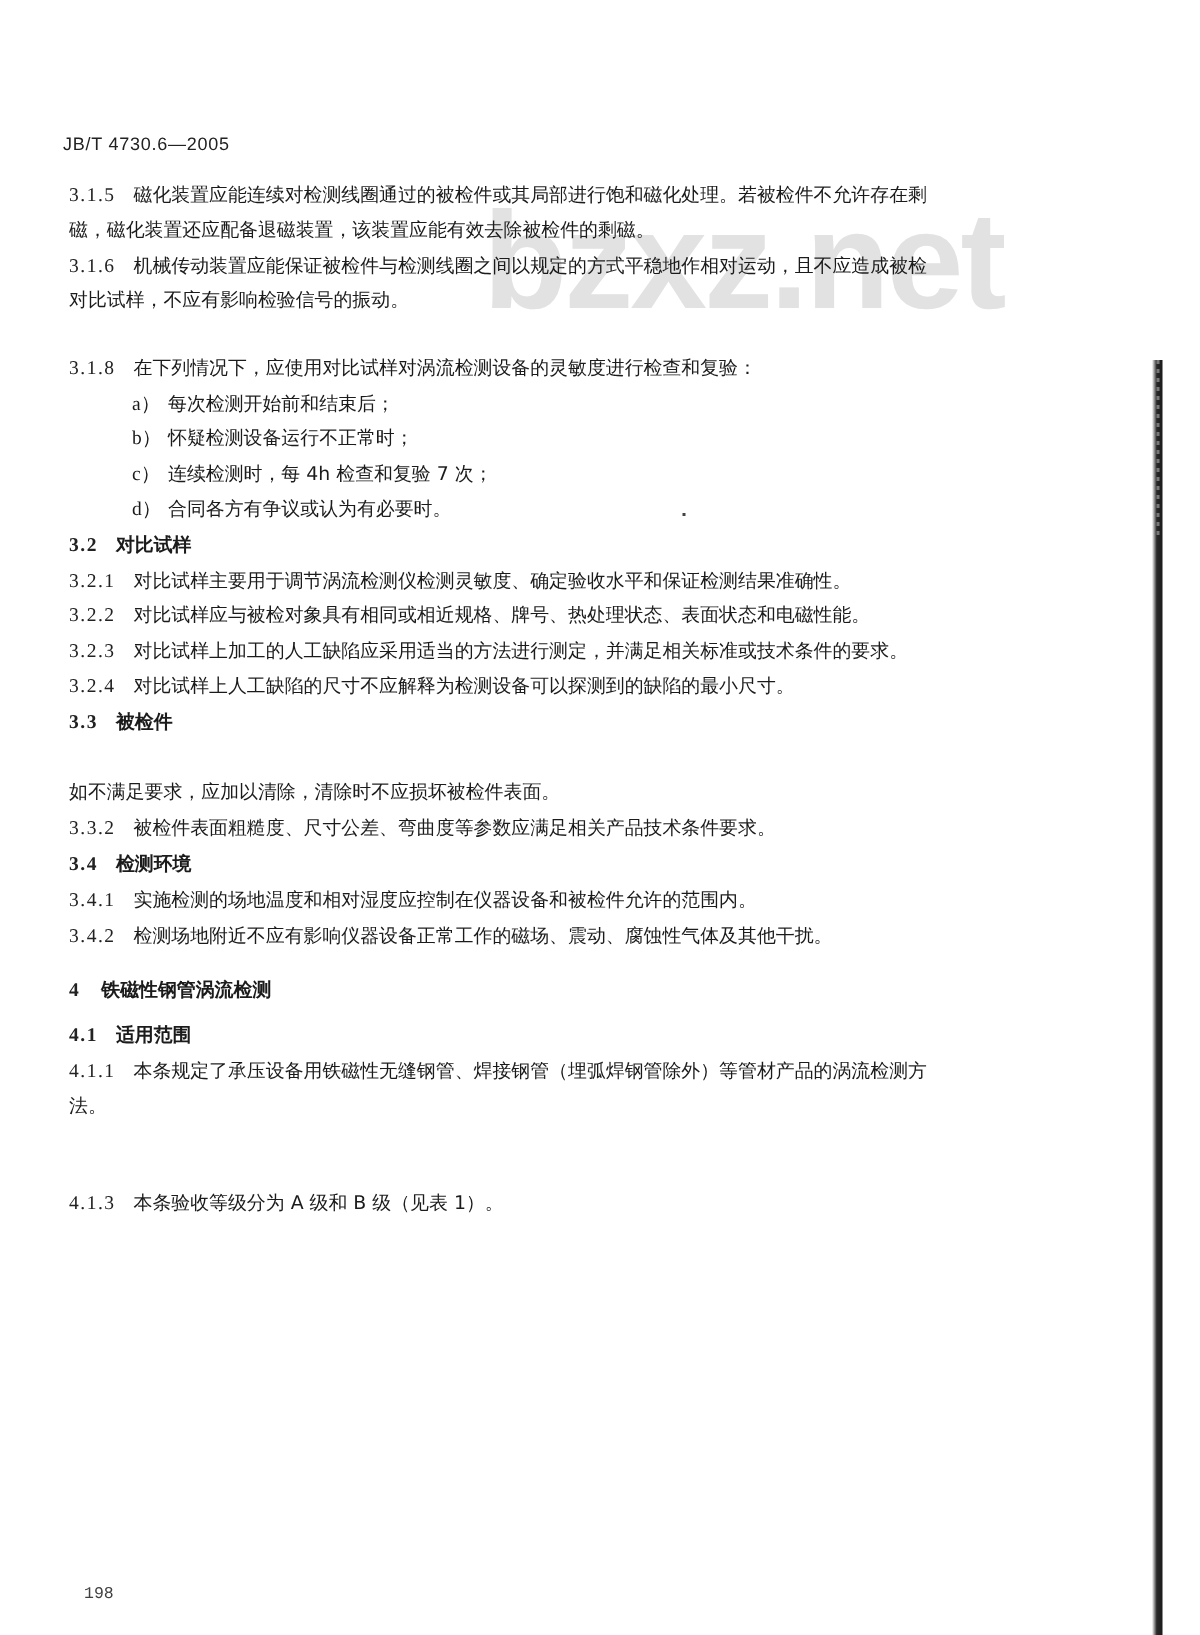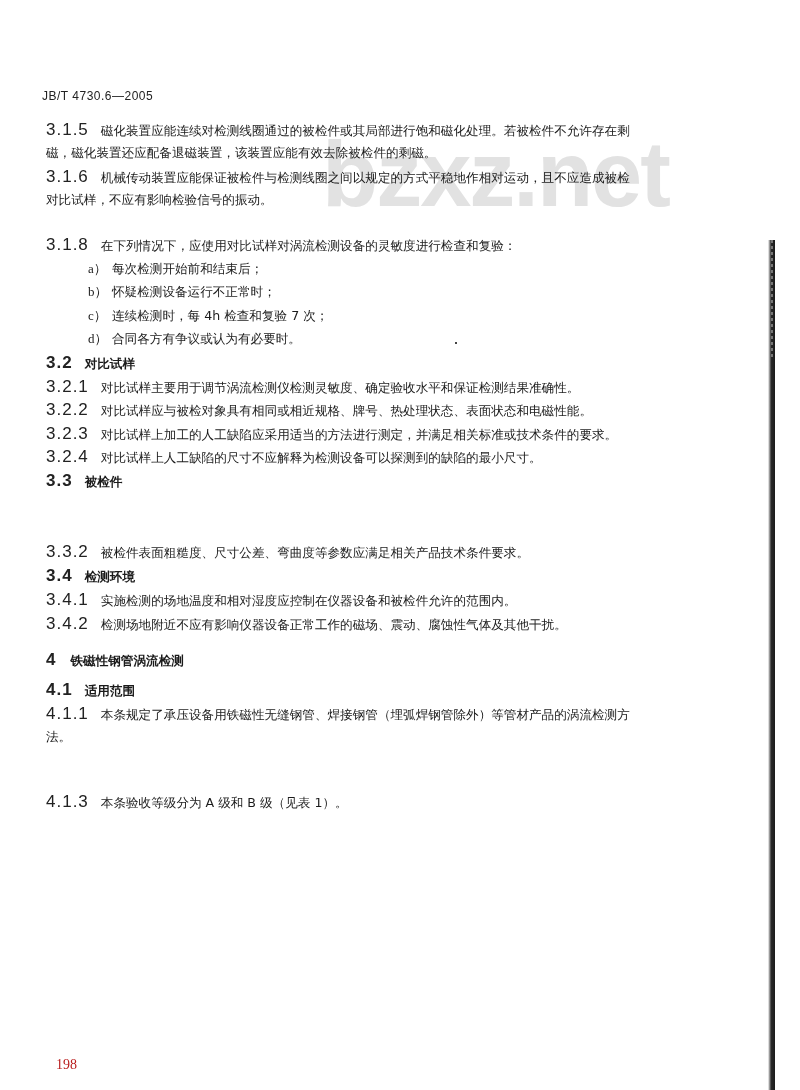--- a/index.html
+++ b/index.html
@@ -19,40 +19,40 @@
     position:absolute; left:42px; top:89px;
     font-family: "Liberation Sans", "DejaVu Sans", sans-serif;
     font-size:12px; color:#222; letter-spacing:0.5px; z-index:1;
   }
   .line {
     position:absolute; left:46px; white-space:nowrap; z-index:1;
     font-size:12.6px; line-height:16px; color:#1b1b1b;
   }
   .num {
     display:inline-block;
-    font-family: Liberation Sans, sans-serif;
-    font-size:17px; letter-spacing:1px; margin-right:12px; color:#222;
+    font-family: Liberation Serif, serif;
+    font-size:13px; letter-spacing:1px; margin-right:12px; color:#222;
   }
   .item-label { display:inline-block; width:20px; font-family:"Liberation Serif", serif; font-size:13px; }
   .indent { left:88px; }
   .cont { left:46px; }
   .heading { font-weight:bold; }
   .chapter { font-weight:bold; }
   .scan-edge {
     position:absolute; left:768px; top:240px; width:7px; height:850px;
     background:linear-gradient(to right, rgba(40,40,40,0) 0%, #2a2a2a 45%, #1a1a1a 100%);
     z-index:0;
   }
   .scan-edge-top {
     position:absolute; left:771px; top:240px; width:2px; height:120px;
     background:repeating-linear-gradient(to bottom, #777 0 3px, transparent 3px 6px);
   }
   .page-number {
     position:absolute; left:56px; top:1057px;
-    font-family:Liberation Serif, serif; font-size:14px; color:#b91c1c;
+    font-family:Liberation Mono, monospace; font-size:11px; color:#404040;
   }
   .dot { position:absolute; left:455px; top:342px; width:2px; height:2px; background:#444; }
 </style>
 </head>
 <body>
 
 <div class="page">
 
   <div class="watermark">bzxz.net</div>
 
@@ -101,20 +101,21 @@
   <div class="line" style="top:426px">
     <span class="num">3.2.3</span><span>对比试样上加工的人工缺陷应采用适当的方法进行测定，并满足相关标准或技术条件的要求。</span>
   </div>
   <div class="line" style="top:449px">
     <span class="num">3.2.4</span><span>对比试样上人工缺陷的尺寸不应解释为检测设备可以探测到的缺陷的最小尺寸。</span>
   </div>
 
   <div class="line heading" style="top:473px">
     <span class="num">3.3</span><span>被检件</span>
   </div>
+  <div class="line cont" style="top:520px">如不满足要求，应加以清除，清除时不应损坏被检件表面。</div>
   <div class="line" style="top:544px">
     <span class="num">3.3.2</span><span>被检件表面粗糙度、尺寸公差、弯曲度等参数应满足相关产品技术条件要求。</span>
   </div>
 
   <div class="line heading" style="top:568px">
     <span class="num">3.4</span><span>检测环境</span>
   </div>
   <div class="line" style="top:592px">
     <span class="num">3.4.1</span><span>实施检测的场地温度和相对湿度应控制在仪器设备和被检件允许的范围内。</span>
   </div>

